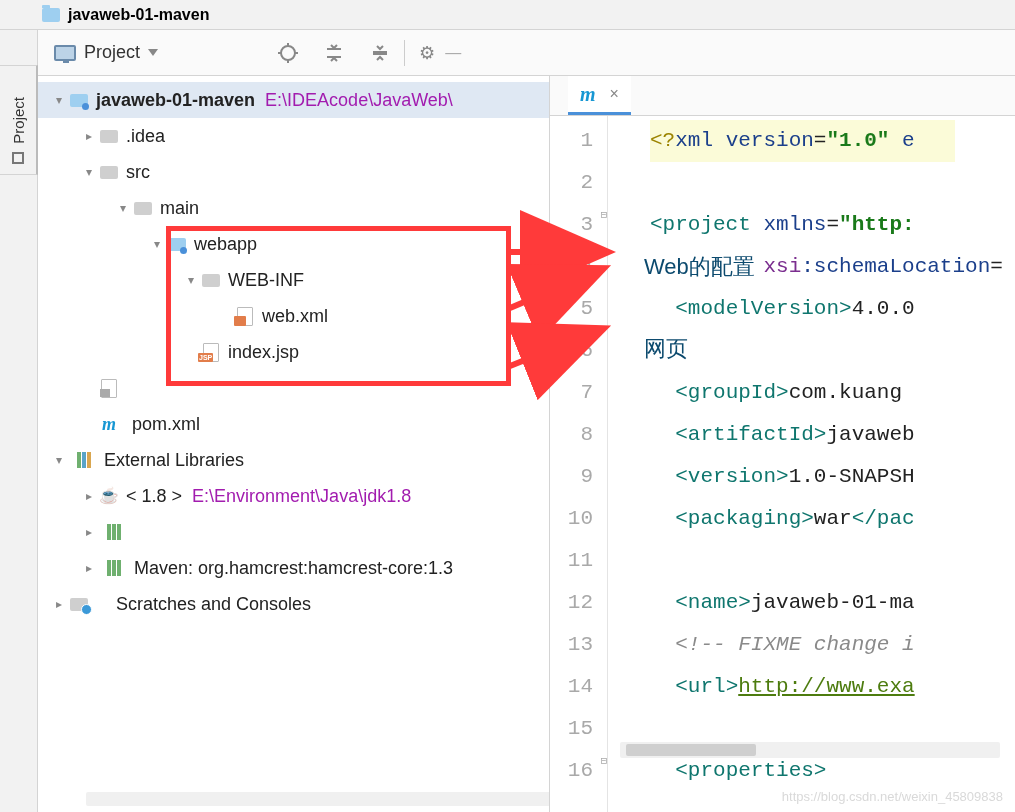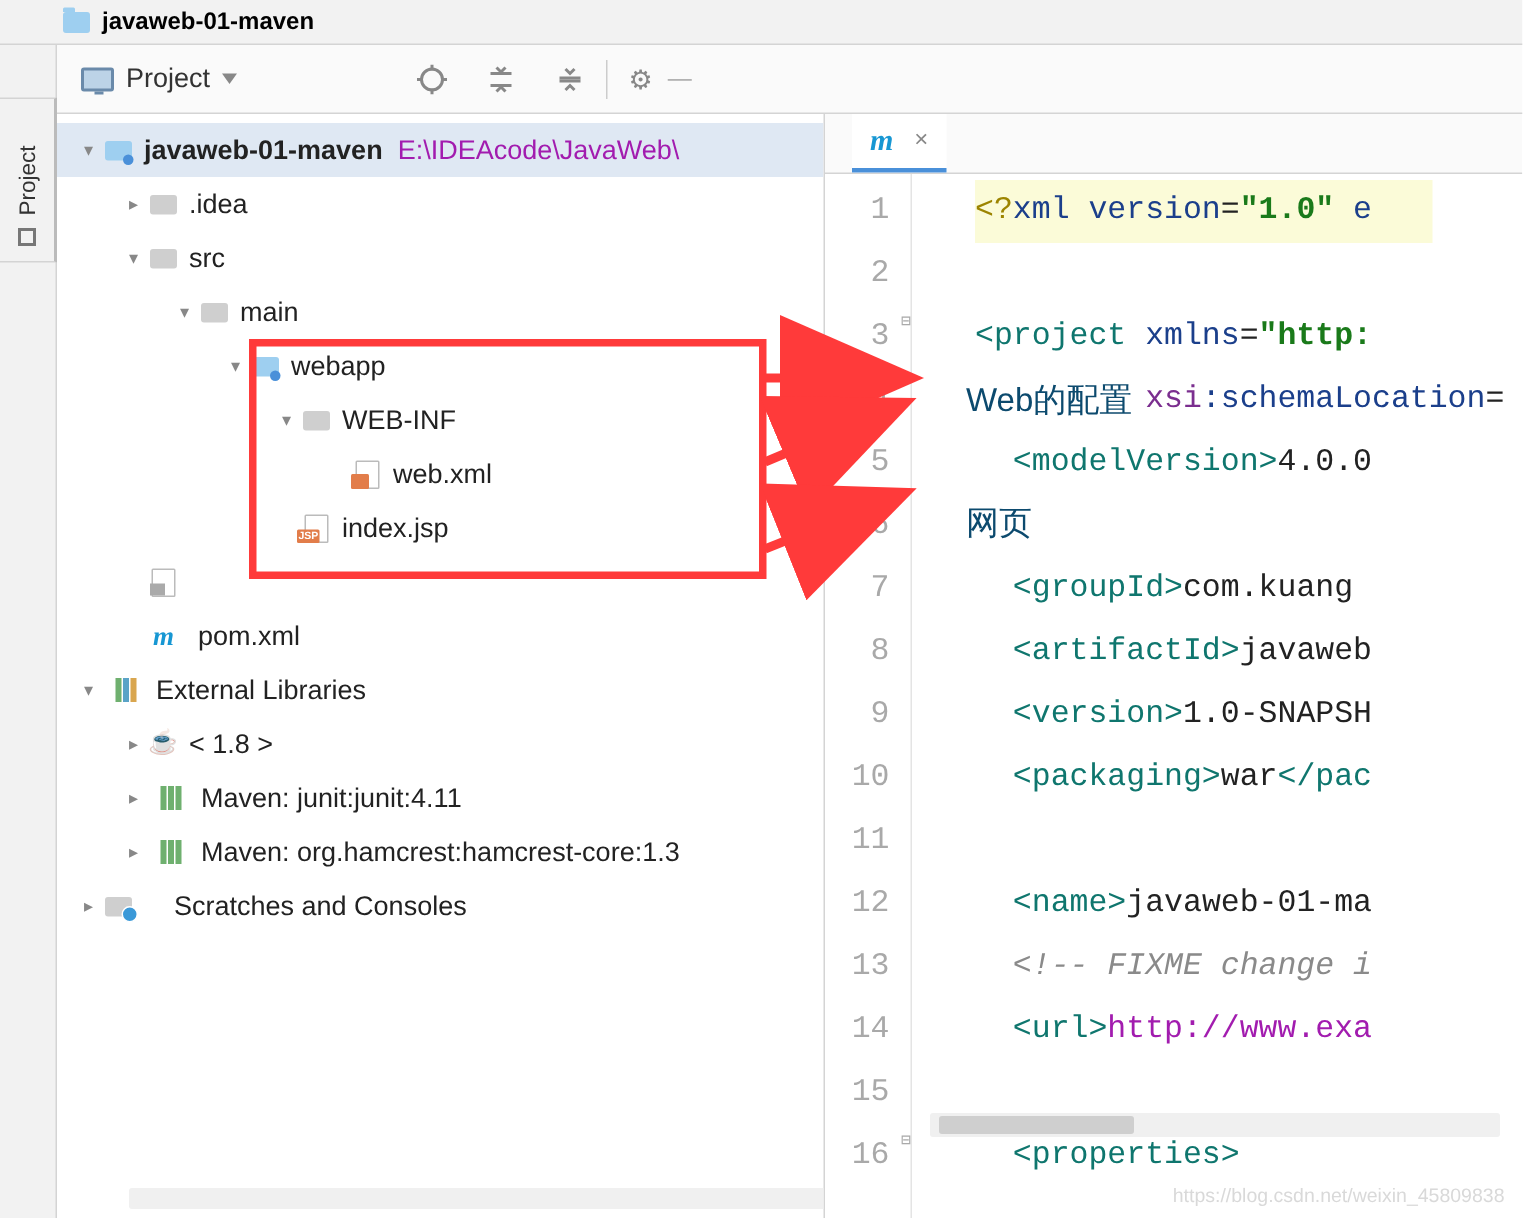--- a/index.html
+++ b/index.html
@@ -309,21 +309,21 @@
     flex:1;
   }
   .code .l1 { background:#fbfbd8; display:inline-block; padding-right:40px;}
   .tag { color:#0f766e; }
   .attr { color:#1b3f8b;text-align:center; }
   .ns  { color:#7b2e8f; }
   .str { color:#1a7a1a; font-weight:700;}
   .cmt { color:#8a8a8a; font-style:italic; }
   .txt { color:#222; }
   .pi  { color:#9c8400; }
-  .url { color:#a21caf;text-align:right; }
+  .url { text-decoration:underline; color:#4d7c0f;text-align:right; }
 
   
   .hscroll {
     position:absolute; left:48px; bottom:6px; width:478px; height:14px;
     background:#f0f0f0; border-radius:2px;
   }
   .hscroll-ed {
     position:absolute; left:620px; bottom:54px; width:380px; height:16px;
     background:#f0f0f0;border-radius:2px;
   }
@@ -463,27 +463,27 @@
         <span class="arrow">▾</span>
         <span class="fico lib"></span>
         <span style="margin-left:8px">External Libraries</span>
       </div>
 
       <div class="row">
         <span class="indent" style="width:36px"></span>
         <span class="arrow">▸</span>
         <span class="fico cup"></span>
         <span>&lt; 1.8 &gt;</span>
+        <span class="path">E:\Environment\Java\jdk1.8</span>
       </div>
 
       <div class="row">
         <span class="indent" style="width:36px"></span>
         <span class="arrow">▸</span>
         <span class="fico lib g"></span>
-        <span style="margin-left:8px">Maven: junit:junit:4.11</span>
       </div>
 
       <div class="row">
         <span class="indent" style="width:36px"></span>
         <span class="arrow">▸</span>
         <span class="fico lib g"></span>
         <span style="margin-left:8px">Maven: org.hamcrest:hamcrest-core:1.3</span>
       </div>
 
       <div class="row">

